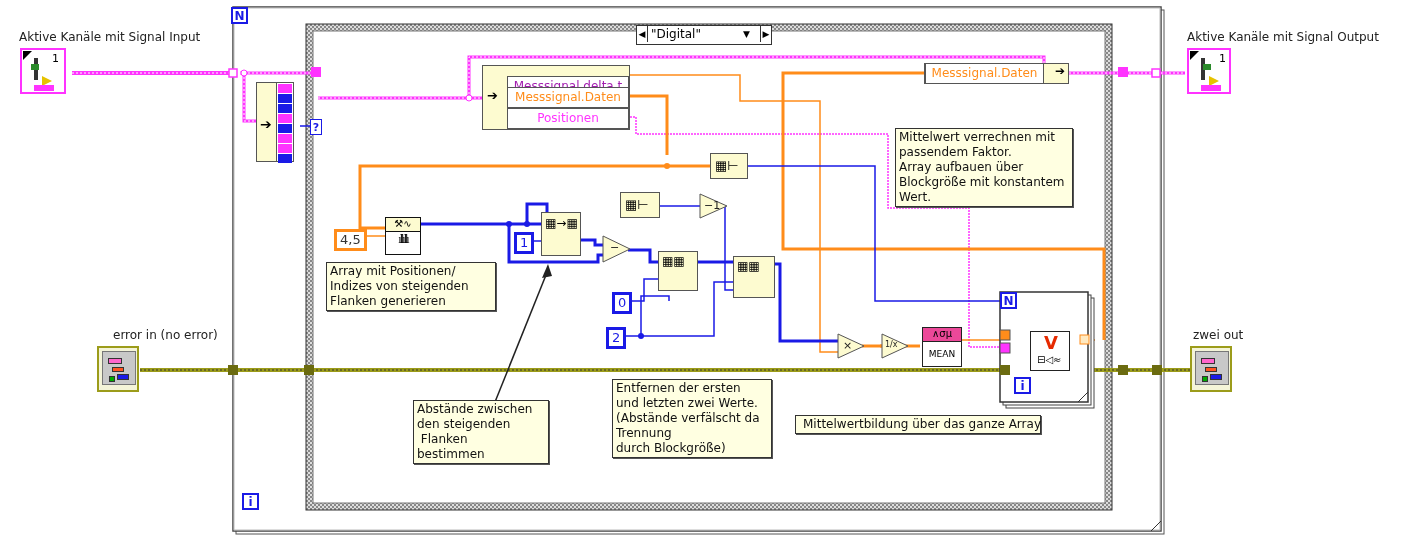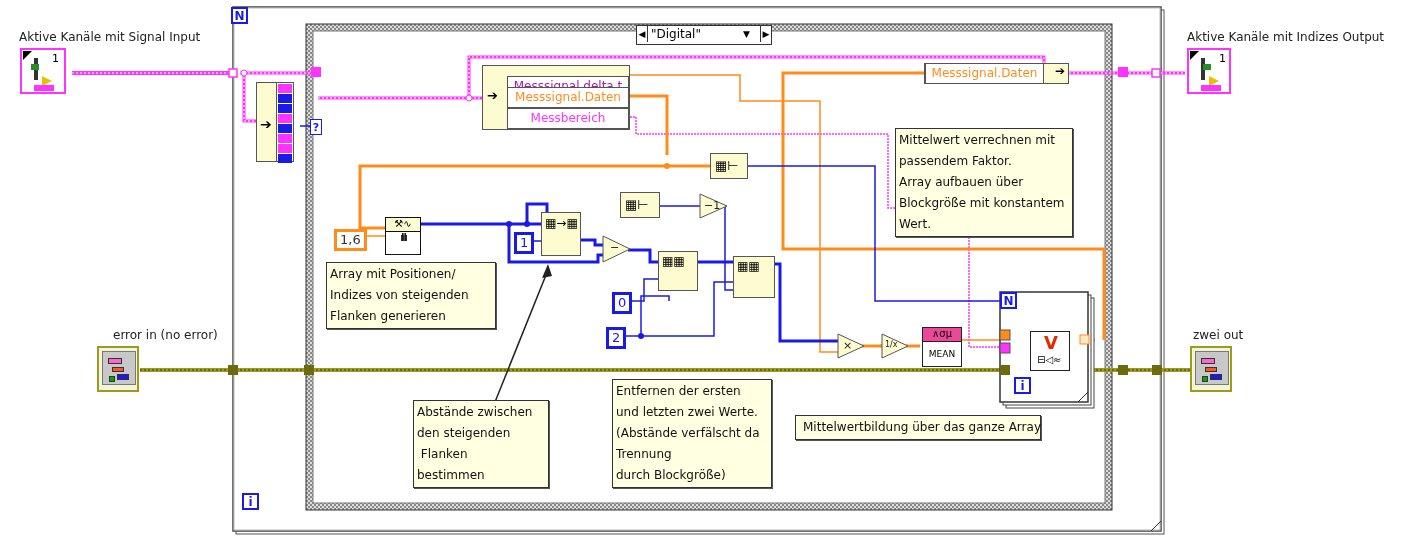--- a/index.html
+++ b/index.html
@@ -1,19 +1,19 @@
 <!DOCTYPE html>
 <html><head>
 <meta charset="utf-8">
 <style>
   html,body{margin:0;padding:0;background:#fff;}
   body{width:1408px;height:542px;position:relative;overflow:hidden;font-family:"DejaVu Sans",sans-serif;}
   #canvas{position:absolute;left:0;top:0;width:1408px;height:542px;}
   .lbl{position:absolute;font-size:12px;color:#222;white-space:nowrap;font-family:"DejaVu Sans",sans-serif;}
-  .comment{position:absolute;background:#ffffe1;border:1px solid #333;box-shadow:1px 1px 0 #555;font-size:12px;line-height:21px;color:#111;padding:1px 3px;white-space:pre;font-family:"DejaVu Sans",sans-serif;}
+  .comment{position:absolute;background:#ffffe1;border:1px solid #333;box-shadow:1px 1px 0 #555;font-size:12px;line-height:15px;color:#111;padding:1px 3px;white-space:pre;font-family:"DejaVu Sans",sans-serif;}
   .term{position:absolute;display:flex;align-items:center;justify-content:center;font-size:12px;font-weight:bold;font-family:"DejaVu Sans",sans-serif;}
   .nterm{border:2px solid #1a1ae6;background:#fff;color:#1a1ae6;width:13px;height:13px;font-size:12px;}
   .const{position:absolute;border:3px solid #1a1ae6;background:#fff;color:#1a1ae6;font-size:13px;padding:0 3px;line-height:16px;font-family:"DejaVu Sans",sans-serif;}
   .const.orange{border-color:#ff8c1a;color:#333;}
   .node{position:absolute;background:#fdfbd0;border:1px solid #555;box-sizing:border-box;}
   .unb{position:absolute;background:#fdfbd0;border:1px solid #555;box-sizing:border-box;}
   .unb .row{position:absolute;left:24px;right:0;height:21px;border:1px solid #555;background:#fff;box-sizing:border-box;font-size:12px;line-height:19px;padding:0 4px;text-align:center;font-family:"DejaVu Sans",sans-serif;}
   .selector{position:absolute;background:#fff;border:1px solid #333;font-size:12px;line-height:16px;font-family:"DejaVu Sans",sans-serif;}
 </style>
 </head>
@@ -133,21 +133,21 @@
   </g>
   <g>
     <polygon points="838,334 838,358 864,346" fill="#fdfbd0" stroke="#555"></polygon>
   </g>
   <g>
     <polygon points="882,334 882,358 908,346" fill="#fdfbd0" stroke="#555"></polygon>
   </g>
 </svg>
 
 <div class="lbl" style="left:19px;top:30px;">Aktive Kanäle mit Signal Input</div>
-<div class="lbl" style="left:1187px;top:30px;">Aktive Kanäle mit Indizes Output</div>
+<div class="lbl" style="left:1187px;top:30px;">Aktive Kanäle mit Signal Output</div>
 <div class="lbl" style="left:113px;top:328px;">error in (no error)</div>
 <div class="lbl" style="left:1193px;top:328px;">zwei out</div>
 
 <div style="position:absolute;left:20px;top:48px;width:46px;height:46px;border:2px solid #ff33ff;background:#fff;box-sizing:border-box;">
   <div style="position:absolute;left:1px;top:1px;width:0;height:0;border-top:9px solid #000;border-right:9px solid transparent;"></div>
   <div style="position:absolute;left:12px;top:8px;width:4px;height:22px;background:#333;"></div>
   <div style="position:absolute;left:9px;top:14px;width:8px;height:6px;background:#2a8a2a;"></div>
   <span style="position:absolute;left:30px;top:2px;font-size:11px;">1</span>
   <div style="position:absolute;left:20px;top:26px;width:0;height:0;border-left:10px solid #e6c200;border-top:5px solid transparent;border-bottom:5px solid transparent;"></div>
   <div style="position:absolute;left:12px;top:35px;width:20px;height:6px;background:#ff33ff;"></div>
@@ -203,36 +203,36 @@
     <div style="height:9px;margin:1px;background:#ff33ff;"></div>
     <div style="height:9px;margin:1px;background:#ff33ff;"></div>
     <div style="height:9px;margin:1px;background:#1a1ae6;"></div>
   </div>
 </div>
 
 <div class="unb" style="left:482px;top:65px;width:148px;height:65px;">
   <div style="position:absolute;left:4px;top:22px;font-size:13px;">➔</div>
   <div class="row" style="top:10px;color:#a21caf;">Messsignal.delta t</div>
   <div class="row" style="top:21px;color:#ff8c1a;">Messsignal.Daten</div>
-  <div class="row" style="top:42px;color:#ff33ff;">Messbereich</div>
+  <div class="row" style="top:42px;color:#ff33ff;">Positionen</div>
 </div>
 
 <div class="unb" style="left:924px;top:63px;width:145px;height:21px;">
   <div class="row" style="left:0;right:24px;top:-1px;color:#ff8c1a;">Messsignal.Daten</div>
   <div style="position:absolute;right:3px;top:0;font-size:12px;">➔</div>
 </div>
 
-<div class="const orange" style="left:334px;top:229px;">1,6</div>
+<div class="const orange" style="left:334px;top:229px;">4,5</div>
 <div class="const" style="left:514px;top:232px;">1</div>
 <div class="const" style="left:612px;top:292px;">0</div>
 <div class="const" style="left:606px;top:327px;">2</div>
 
 <div class="node" style="left:385px;top:217px;width:36px;height:38px;background:#fff;border:1px solid #111;">
   <div style="height:13px;background:#fdfbd0;border-bottom:1px solid #111;font-size:10px;text-align:center;">⚒∿</div>
-  <div style="font-size:10px;text-align:center;letter-spacing:-2px;">ıllıllı</div>
+  <div style="font-size:12px;text-align:center;letter-spacing:-2px;font-family:Liberation Serif, serif;">ıllıllı</div>
 </div>
 
 <div class="node" style="left:541px;top:212px;width:40px;height:44px;">
   <span style="position:absolute;left:3px;top:3px;font-size:12px;">▦→▦</span>
 </div>
 <div class="node" style="left:620px;top:192px;width:40px;height:26px;">
   <span style="position:absolute;left:4px;top:4px;font-size:13px;">▦⊢</span>
 </div>
 <div class="node" style="left:710px;top:153px;width:38px;height:26px;">
   <span style="position:absolute;left:4px;top:4px;font-size:13px;">▦⊢</span>

